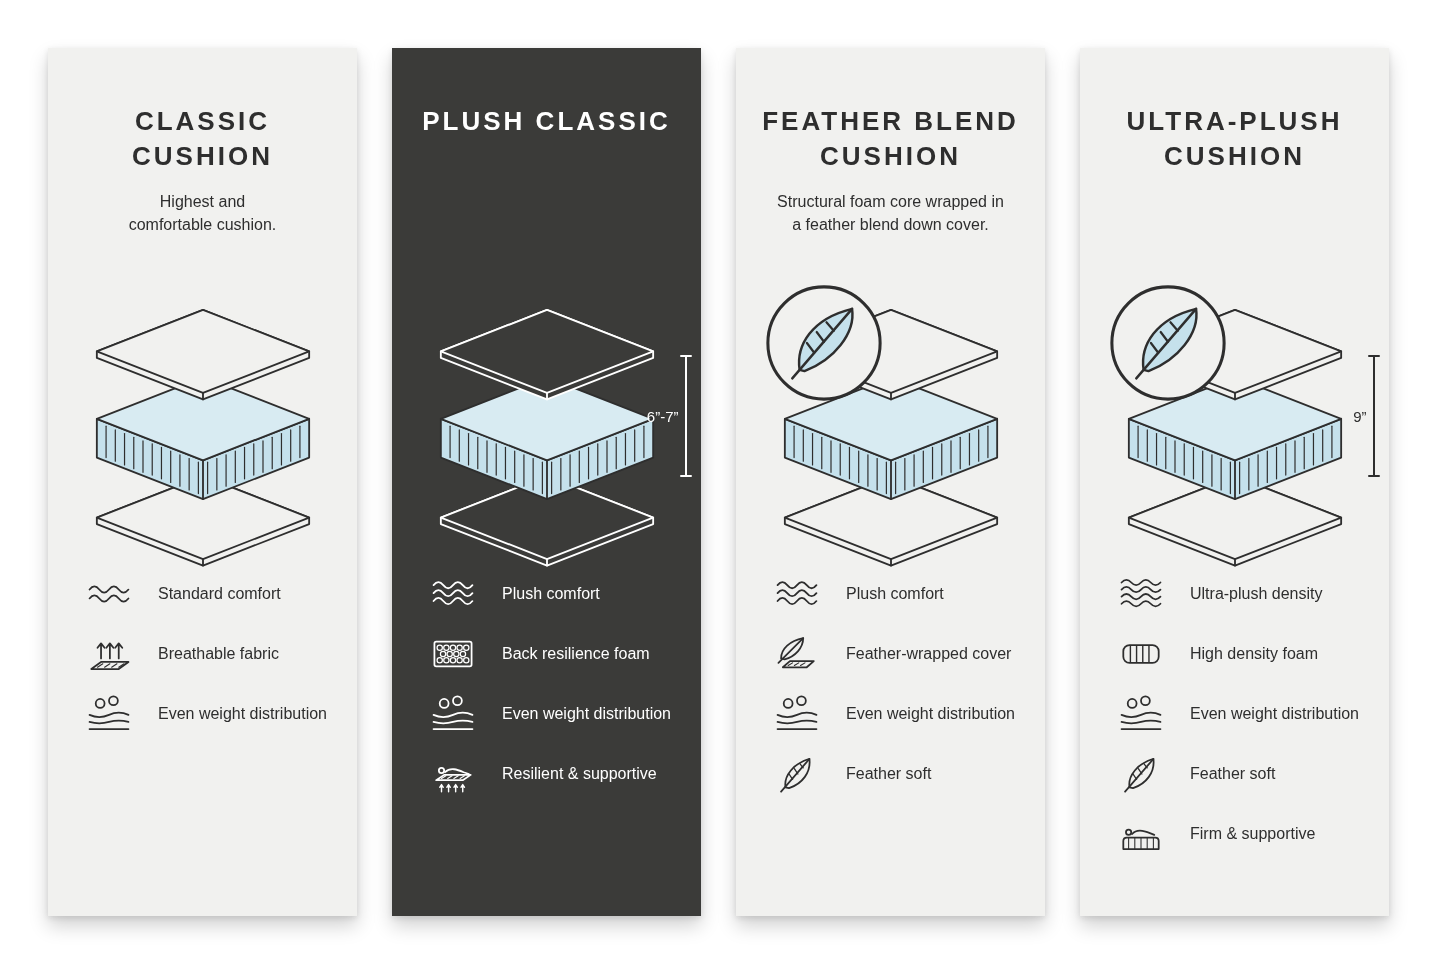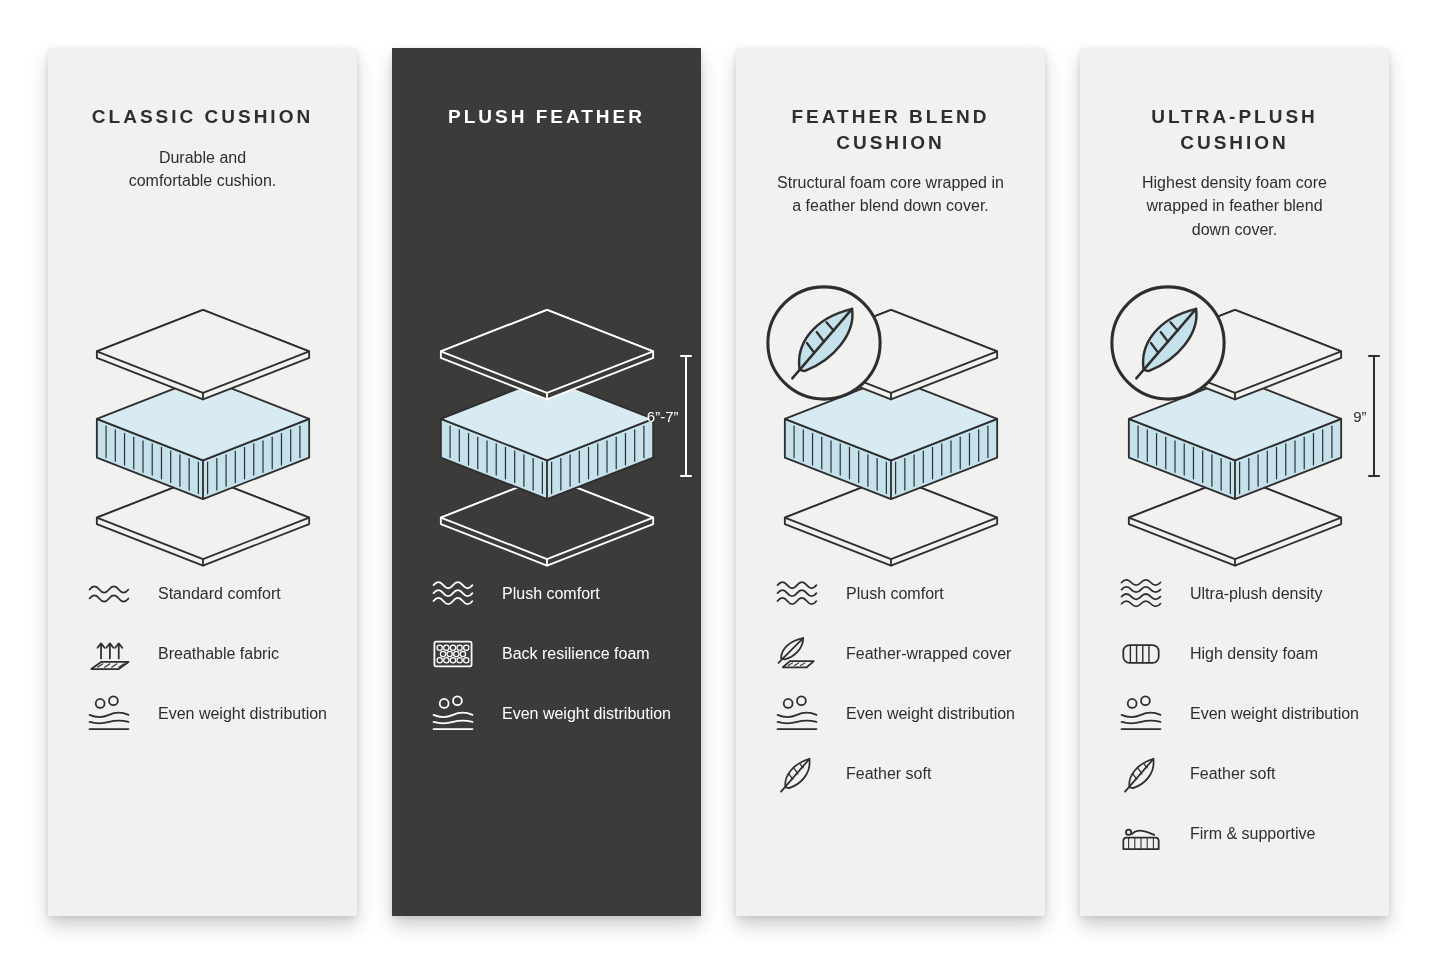--- a/index.html
+++ b/index.html
@@ -1,21 +1,21 @@
 <!DOCTYPE html>
 <html><head>
 <meta charset="utf-8">
 <style>
   * { margin:0; padding:0; box-sizing:border-box; }
   html,body { width:1445px; height:964px; background:#ffffff; font-family:"Liberation Sans",sans-serif; color:#2e2e2e; }
   .board { display:flex; gap:35px; padding:48px; --plate-fill:#f1f1ef; --foam-top:#d8ebf2; --foam-side:#c5e1ec; --foam-stroke:#2e2e2e; }
   .card { position:relative; width:309px; height:868px; background:#f1f1ef; padding:56px 22px 0;
           box-shadow:0 10px 18px rgba(0,0,0,.18), 0 2px 6px rgba(0,0,0,.10); }
   .card.dark { background:#3b3b39; color:#ffffff; --plate-fill:#3b3b39; }
-  .card h2 { text-align:center; font-size:19px; font-weight:700; letter-spacing:3px; line-height:1.35; white-space:pre-line; }
+  .card h2 { text-align:center; font-size:26px; font-weight:700; letter-spacing:3px; line-height:1.35; white-space:pre-line; }
   .desc { text-align:center; font-size:16px; line-height:1.45; margin-top:16px; white-space:pre-line; }
   .illo { position:absolute; top:248px; left:50%; transform:translateX(-50%); width:240px; height:300px; }
   .cushion { display:block; width:240px; height:277px; margin:0 auto; }
   .badge { position:absolute; left:-8px; top:-14px; width:122px; height:122px; z-index:2; }
   .measure { position:absolute; top:58px; right:-26px; display:flex; align-items:center; gap:0; }
   .measure .mlabel { font-size:15px; }
   .bracket { width:14px; height:124px; }
   .features { position:absolute; top:524px; left:38px; right:0; list-style:none; }
   .features li { display:flex; align-items:center; gap:26px; min-height:43px; margin-bottom:17px; }
   .fi { width:46px; height:40px; flex:none; }
@@ -77,21 +77,21 @@
     <path d="M30,72 C27,52 40,30 73,22 C76,42 58,64 34,73 Z" fill="var(--foam-side,#c5e1ec)" stroke="var(--foam-stroke,#2e2e2e)" stroke-width="2" stroke-linejoin="round"></path>
     <path d="M24,79 L73,22" fill="none" stroke="var(--foam-stroke,#2e2e2e)" stroke-width="2" stroke-linecap="round"></path>
     <path d="M42,58 L36,50 M50,49 L44,41 M58,40 L52,33" fill="none" stroke="var(--foam-stroke,#2e2e2e)" stroke-width="1.8" stroke-linecap="round"></path>
   </symbol>
 </svg>
 
 <div class="board">
 
   <section class="card">
     <h2>CLASSIC CUSHION</h2>
-    <p class="desc">Durable and
+    <p class="desc">Highest and
 comfortable cushion.</p>
     <div class="illo">
       <svg class="cushion">
           <use href="#sym-cushion"></use>
         </svg>
     </div>
     <ul class="features">
       <li>
         <svg class="fi" viewBox="0 0 52 44">
           <g fill="none" stroke="currentColor" stroke-width="2" stroke-linecap="round">
@@ -124,21 +124,21 @@
             <path d="M4,31 q11,3 22,0 q11,-3 22,0"></path>
             <path d="M4,39 H48"></path>
           </g>
         </svg>
         <span class="flabel">Even weight distribution</span>
       </li>
     </ul>
   </section>
 
   <section class="card dark">
-    <h2>PLUSH FEATHER</h2>
+    <h2>PLUSH CLASSIC</h2>
     <div class="illo">
       <svg class="cushion">
           <use href="#sym-cushion"></use>
         </svg>
       <div class="measure">
         <span class="mlabel">6”-7”</span>
         <svg class="bracket" viewBox="0 0 14 124">
           <path d="M2,2 H12 M7,2 V122 M2,122 H12" fill="none" stroke="currentColor" stroke-width="2" stroke-linecap="round"></path>
         </svg>
       </div>
@@ -183,20 +183,39 @@
           <g fill="none" stroke="currentColor" stroke-width="2" stroke-linecap="round">
             <circle cx="16" cy="10" r="5"></circle>
               <circle cx="31" cy="7" r="5"></circle>
             <path d="M4,23 q11,5 22,0 q11,-5 22,0"></path>
             <path d="M4,31 q11,3 22,0 q11,-3 22,0"></path>
             <path d="M4,39 H48"></path>
           </g>
         </svg>
         <span class="flabel">Even weight distribution</span>
       </li>
+      <li>
+        <svg class="fi" viewBox="0 0 52 44">
+          <g fill="none" stroke="currentColor" stroke-width="2" stroke-linecap="round" stroke-linejoin="round">
+            <path d="M7,29 L16,23 H46 L37,29 Z"></path>
+            <g stroke-width="1.2">
+                <path d="M13,27 l5,-3 M20,27 l5,-3 M27,27 l5,-3 M34,27 l5,-3"></path>
+              </g>
+            <circle cx="13" cy="18" r="3"></circle>
+            <path d="M17,20 C23,14 31,17 38,20 L44,22"></path>
+            <g stroke-width="1.6">
+              <path d="M13,42 V35 M11,37 L13,34 L15,37"></path>
+              <path d="M21,42 V35 M19,37 L21,34 L23,37"></path>
+              <path d="M29,42 V35 M27,37 L29,34 L31,37"></path>
+              <path d="M37,42 V35 M35,37 L37,34 L39,37"></path>
+            </g>
+          </g>
+        </svg>
+        <span class="flabel">Resilient &amp; supportive</span>
+      </li>
     </ul>
   </section>
 
   <section class="card">
     <h2>FEATHER BLEND
 CUSHION</h2>
     <p class="desc">Structural foam core wrapped in
 a feather blend down cover.</p>
     <div class="illo">
       <svg class="cushion">
@@ -253,23 +272,20 @@
           </g>
         </svg>
         <span class="flabel">Feather soft</span>
       </li>
     </ul>
   </section>
 
   <section class="card">
     <h2>ULTRA-PLUSH
 CUSHION</h2>
-    <p class="desc">Highest density foam core
-wrapped in feather blend
-down cover.</p>
     <div class="illo">
       <svg class="cushion">
           <use href="#sym-cushion"></use>
         </svg>
       <svg class="badge">
           <use href="#sym-feather-badge"></use>
         </svg>
       <div class="measure">
         <span class="mlabel">9”</span>
         <svg class="bracket" viewBox="0 0 14 124">

